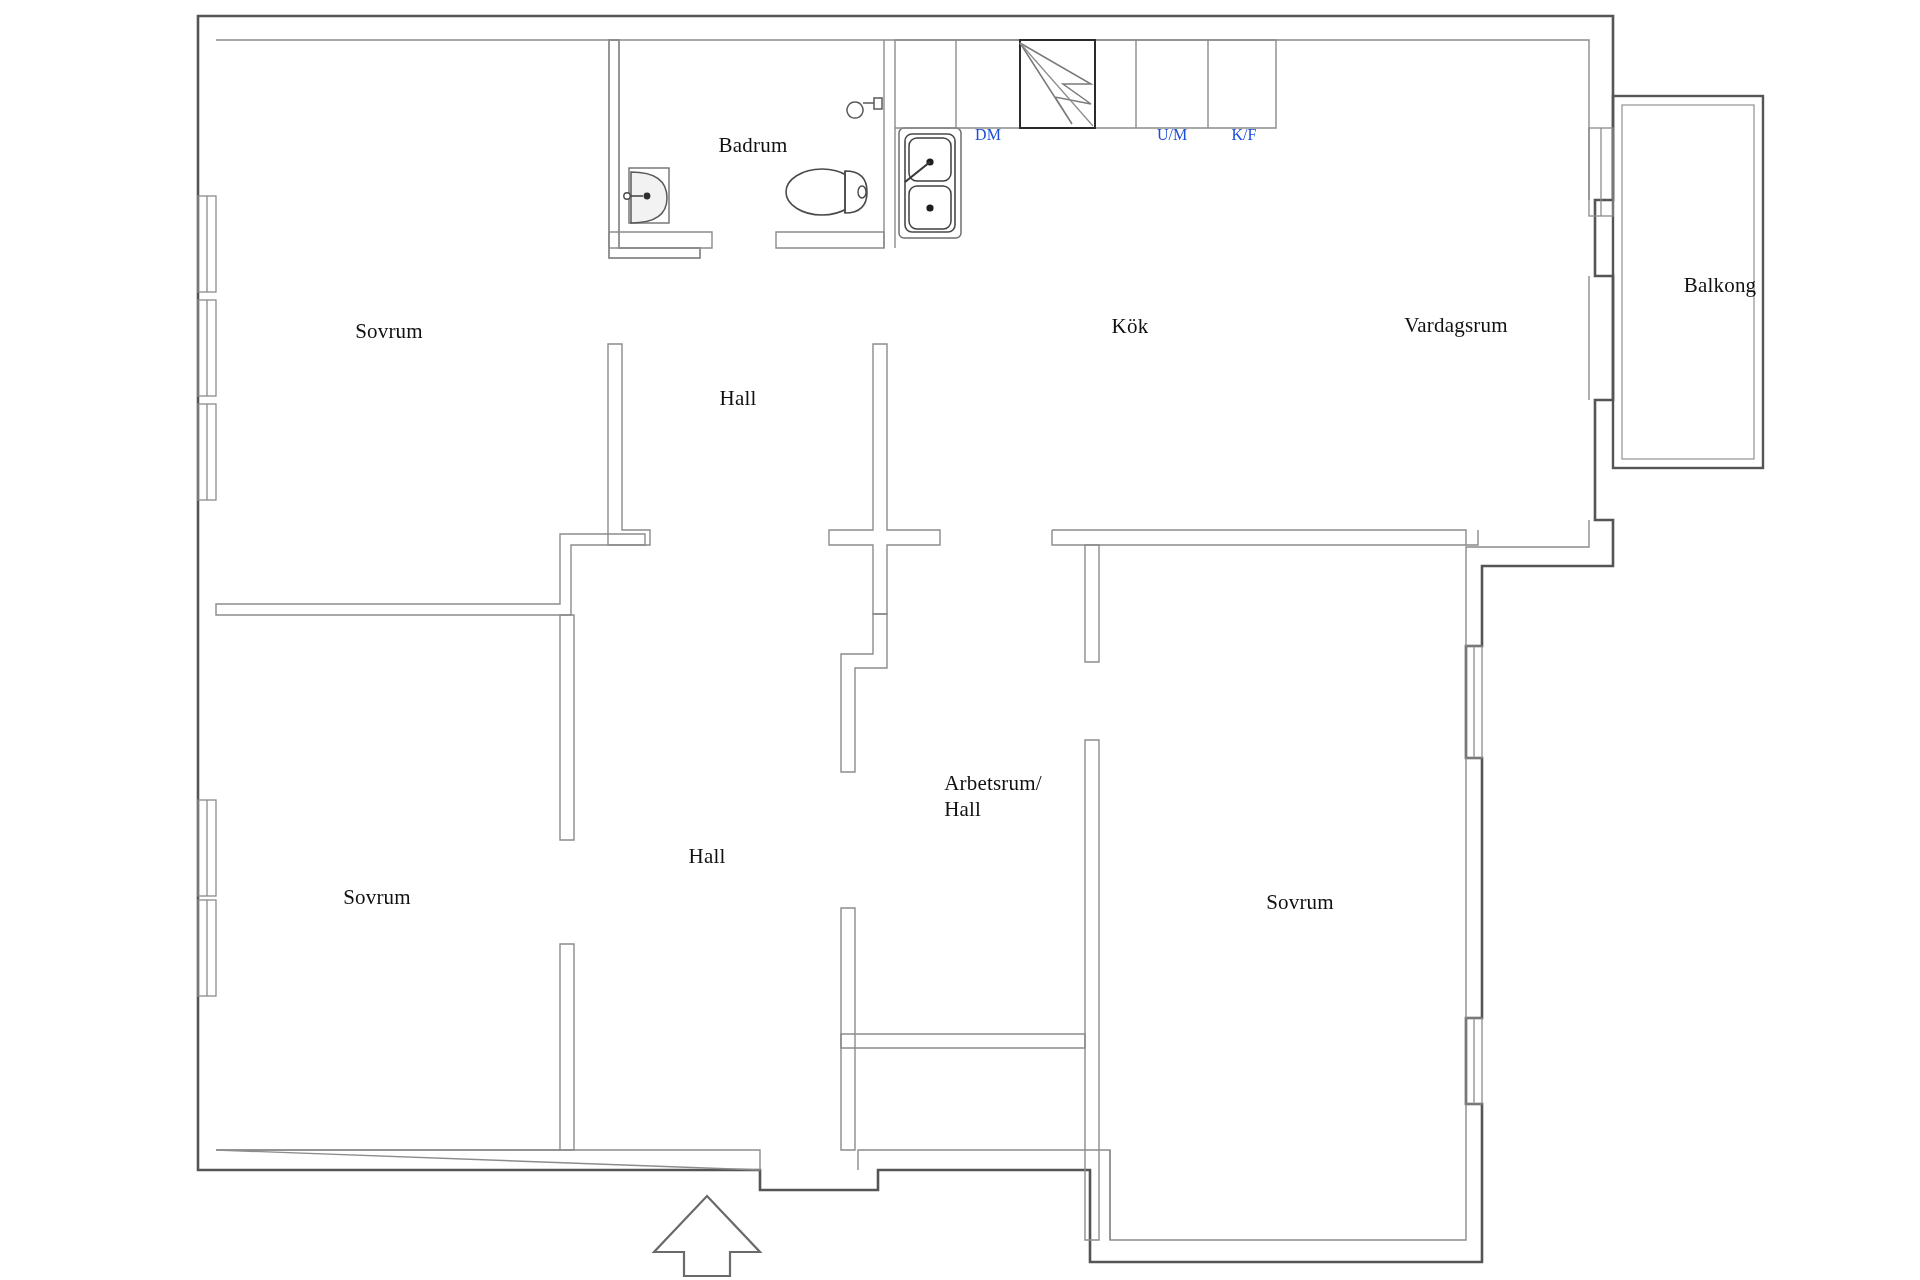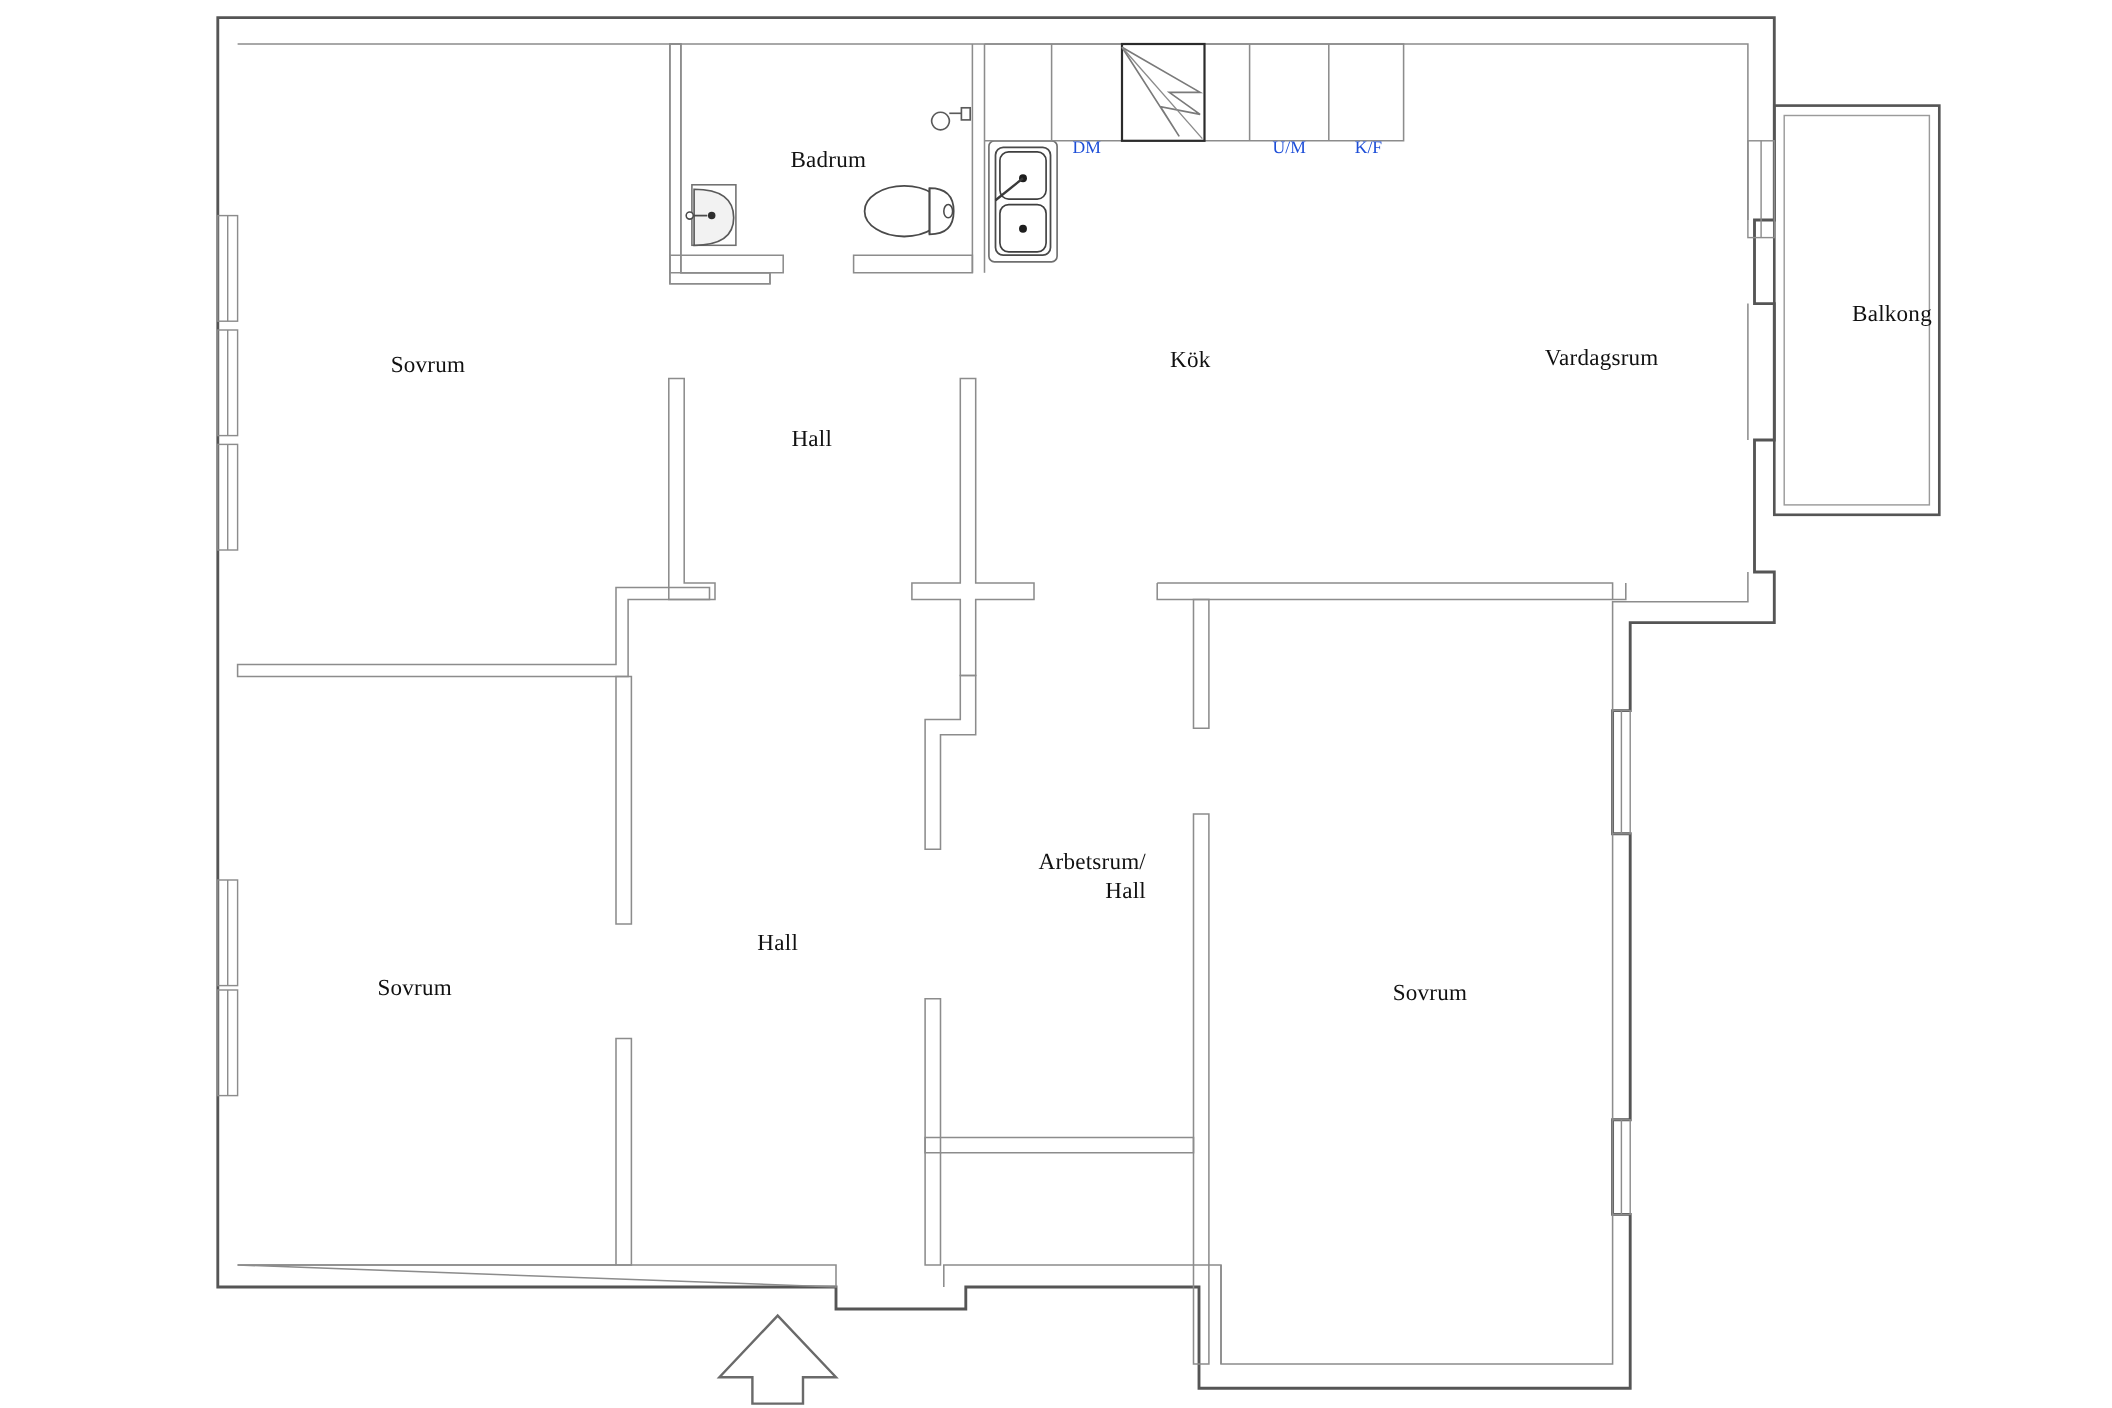--- a/index.html
+++ b/index.html
@@ -27,21 +27,21 @@
     width: 1920px;
     height: 1280px;
     display: block;
   }
   .room-label {
     position: absolute;
     font-family: "Liberation Serif", "DejaVu Serif", serif;
     font-size: 21px;
     color: #111111;
     white-space: pre;
-    text-align: right;
+    text-align: left;
     line-height: 1.22;
     transform: translate(-50%, -50%);
     letter-spacing: 0.2px;
     user-select: none;
   }
   .appliance-label {
     position: absolute;
     font-family: "Liberation Serif", "DejaVu Serif", serif;
     font-size: 16px;
     color: #1d4ed8;
@@ -291,21 +291,21 @@
     </g>
 
   </svg>
 
   <div class="room-label" style="left:389px; top:332px;">Sovrum</div>
 
   <div class="room-label" style="left:753px; top:146px;">Badrum</div>
 
   <div class="room-label" style="left:738px; top:399px;">Hall</div>
 
-  <div class="room-label" style="left:1082px; top:327px;">Kök</div>
+  <div class="room-label" style="left:1130px; top:327px;">Kök</div>
 
   <div class="room-label" style="left:1456px; top:326px;">Vardagsrum</div>
 
   <div class="room-label" style="left:1686px; top:286px;margin-left:34px;">Balkong</div>
 
   <div class="room-label" style="left:377px; top:898px;">Sovrum</div>
 
   <div class="room-label" style="left:707px; top:857px;">Hall</div>
 
   <div class="room-label" style="left:993px; top:797px;font-family:Liberation Serif, serif;">Arbetsrum/

